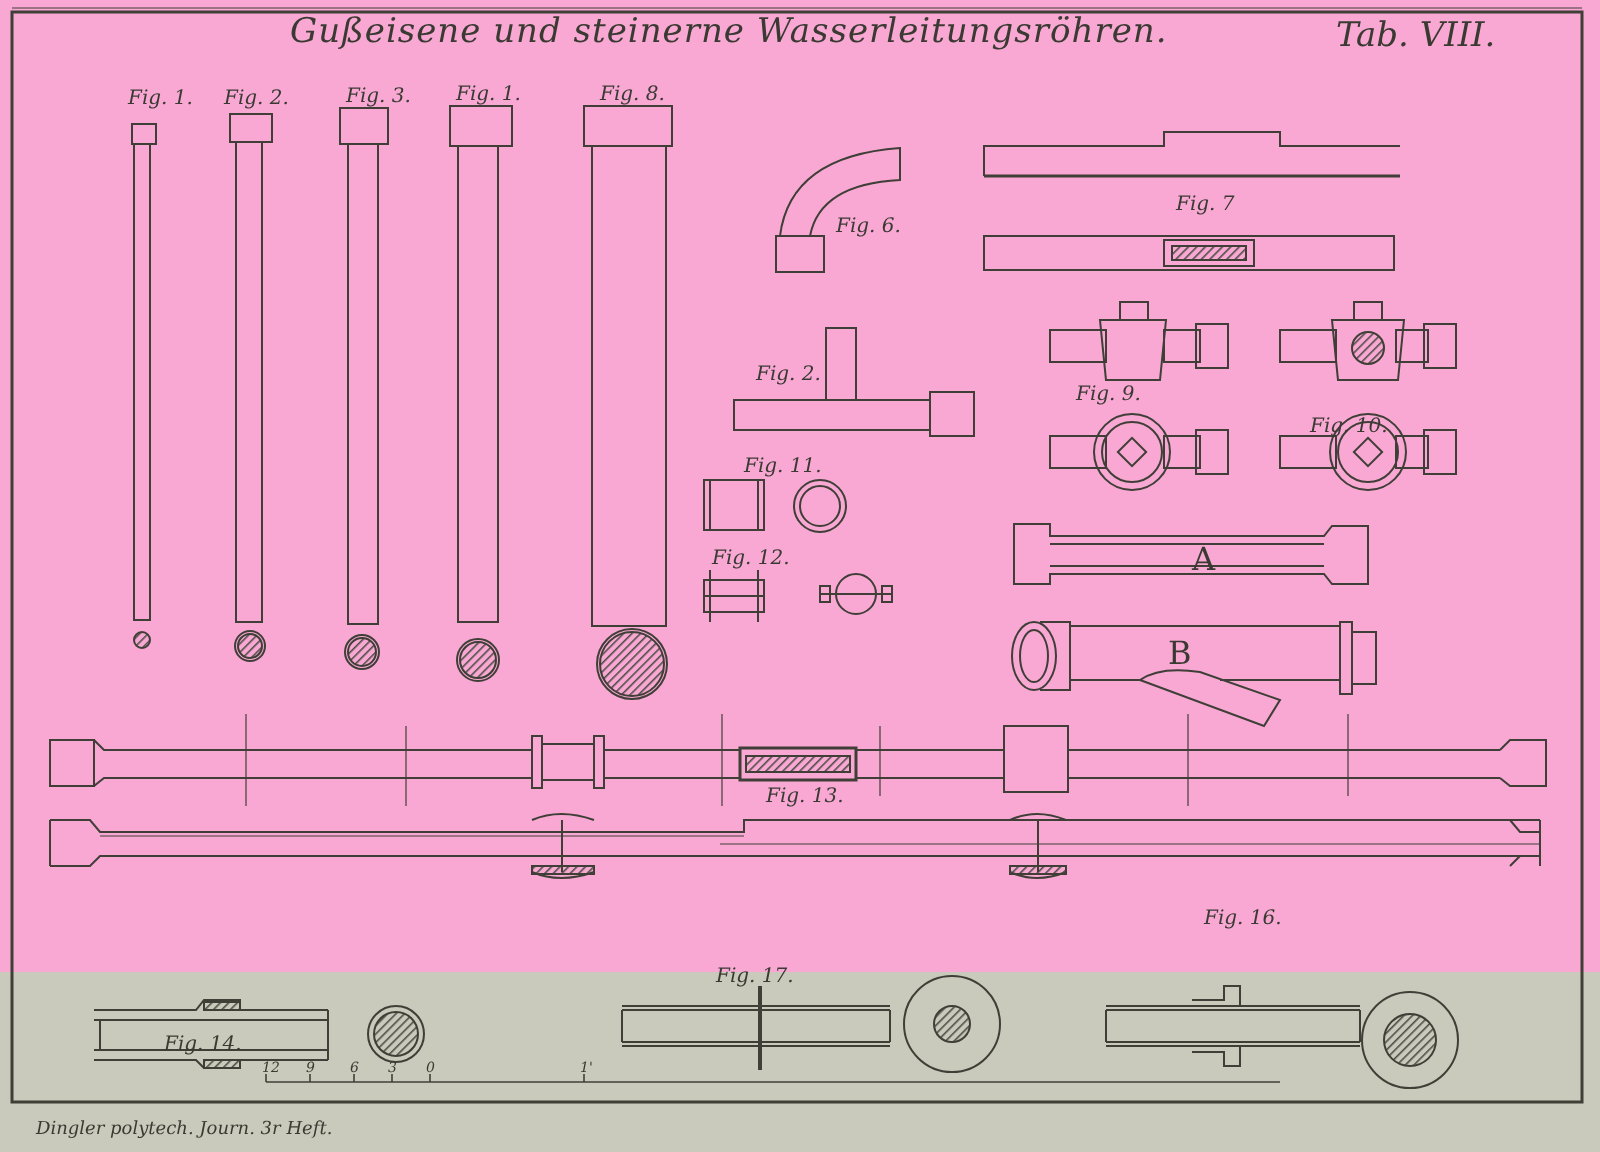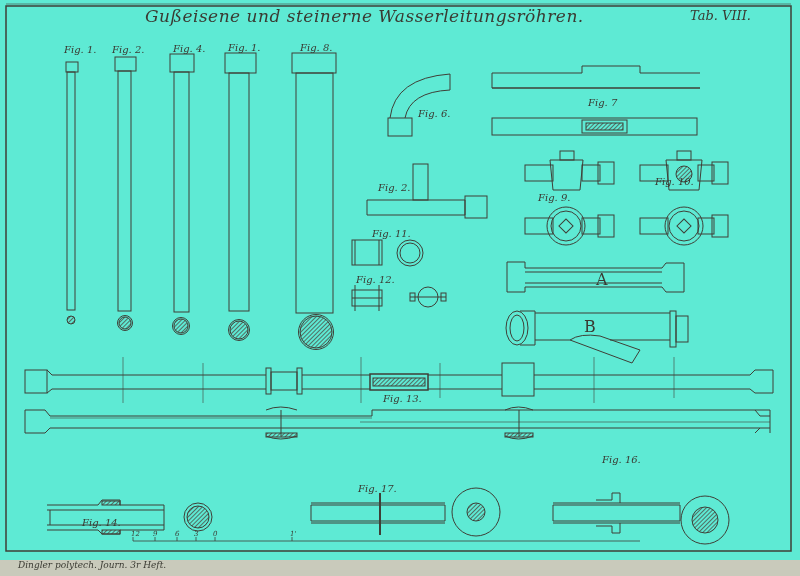--- a/index.html
+++ b/index.html
@@ -1,21 +1,21 @@
 <!DOCTYPE html>
 <html><head>
 <meta charset="utf-8">
 <style>
   html,body{margin:0;padding:0;background:#c9cabb;}
   body{width:800px;height:576px;position:relative;overflow:hidden;font-family:"DejaVu Serif",serif;}
-  .plate{position:absolute;left:0;top:0;width:800px;height:560px;background:#5eead4;}
+  .plate{position:absolute;left:0;top:0;width:800px;height:486px;background:#f9a8d4;}
   svg{position:absolute;left:0;top:0;}
   .lbl{position:absolute;font-family:"DejaVu Serif",serif;font-style:italic;color:#3a3a32;white-space:nowrap;}
   .title{left:145px;top:6px;font-size:17px;letter-spacing:0.5px;}
-  .tab{left:690px;top:8px;font-size:13px;}
+  .tab{left:668px;top:8px;font-size:17px;}
   .footer{left:18px;top:560px;font-size:9px;}
   .fig{font-size:10px;}
   .letter{position:absolute;font-family:"DejaVu Serif",serif;font-size:16px;color:#3a3a32;}
   .tick{position:absolute;font-size:7px;font-style:italic;color:#3a3a32;font-family:"DejaVu Serif",serif;}
 </style>
 </head>
 <body>
 
 <div class="plate">
 
@@ -223,28 +223,28 @@
         <circle cx="705" cy="520" r="13" fill="url(#hatch)"></circle>
   </g>
 </svg>
 
 <div class="lbl title">Gußeisene und steinerne Wasserleitungsröhren.</div>
 <div class="lbl tab">Tab. VIII.</div>
 <div class="lbl footer">Dingler polytech. Journ. 3r Heft.</div>
 
 <div class="lbl fig" style="left:64px;top:44px">Fig. 1.</div>
 <div class="lbl fig" style="left:112px;top:44px">Fig. 2.</div>
-<div class="lbl fig" style="left:173px;top:43px">Fig. 4.</div>
+<div class="lbl fig" style="left:173px;top:43px">Fig. 3.</div>
 <div class="lbl fig" style="left:228px;top:42px">Fig. 1.</div>
 <div class="lbl fig" style="left:300px;top:42px">Fig. 8.</div>
 <div class="lbl fig" style="left:418px;top:108px">Fig. 6.</div>
 <div class="lbl fig" style="left:588px;top:97px">Fig. 7</div>
 <div class="lbl fig" style="left:378px;top:182px">Fig. 2.</div>
 <div class="lbl fig" style="left:538px;top:192px">Fig. 9.</div>
-<div class="lbl fig" style="left:655px;top:176px">Fig. 10.</div>
+<div class="lbl fig" style="left:655px;top:208px">Fig. 10.</div>
 <div class="lbl fig" style="left:372px;top:228px">Fig. 11.</div>
 <div class="lbl fig" style="left:356px;top:274px">Fig. 12.</div>
 <div class="lbl fig" style="left:383px;top:393px">Fig. 13.</div>
 <div class="lbl fig" style="left:82px;top:517px">Fig. 14.</div>
 <div class="lbl fig" style="left:358px;top:483px">Fig. 17.</div>
 <div class="lbl fig" style="left:602px;top:454px">Fig. 16.</div>
 
 <div class="letter" style="left:596px;top:270px">A</div>
 <div class="letter" style="left:584px;top:317px">B</div>
 

